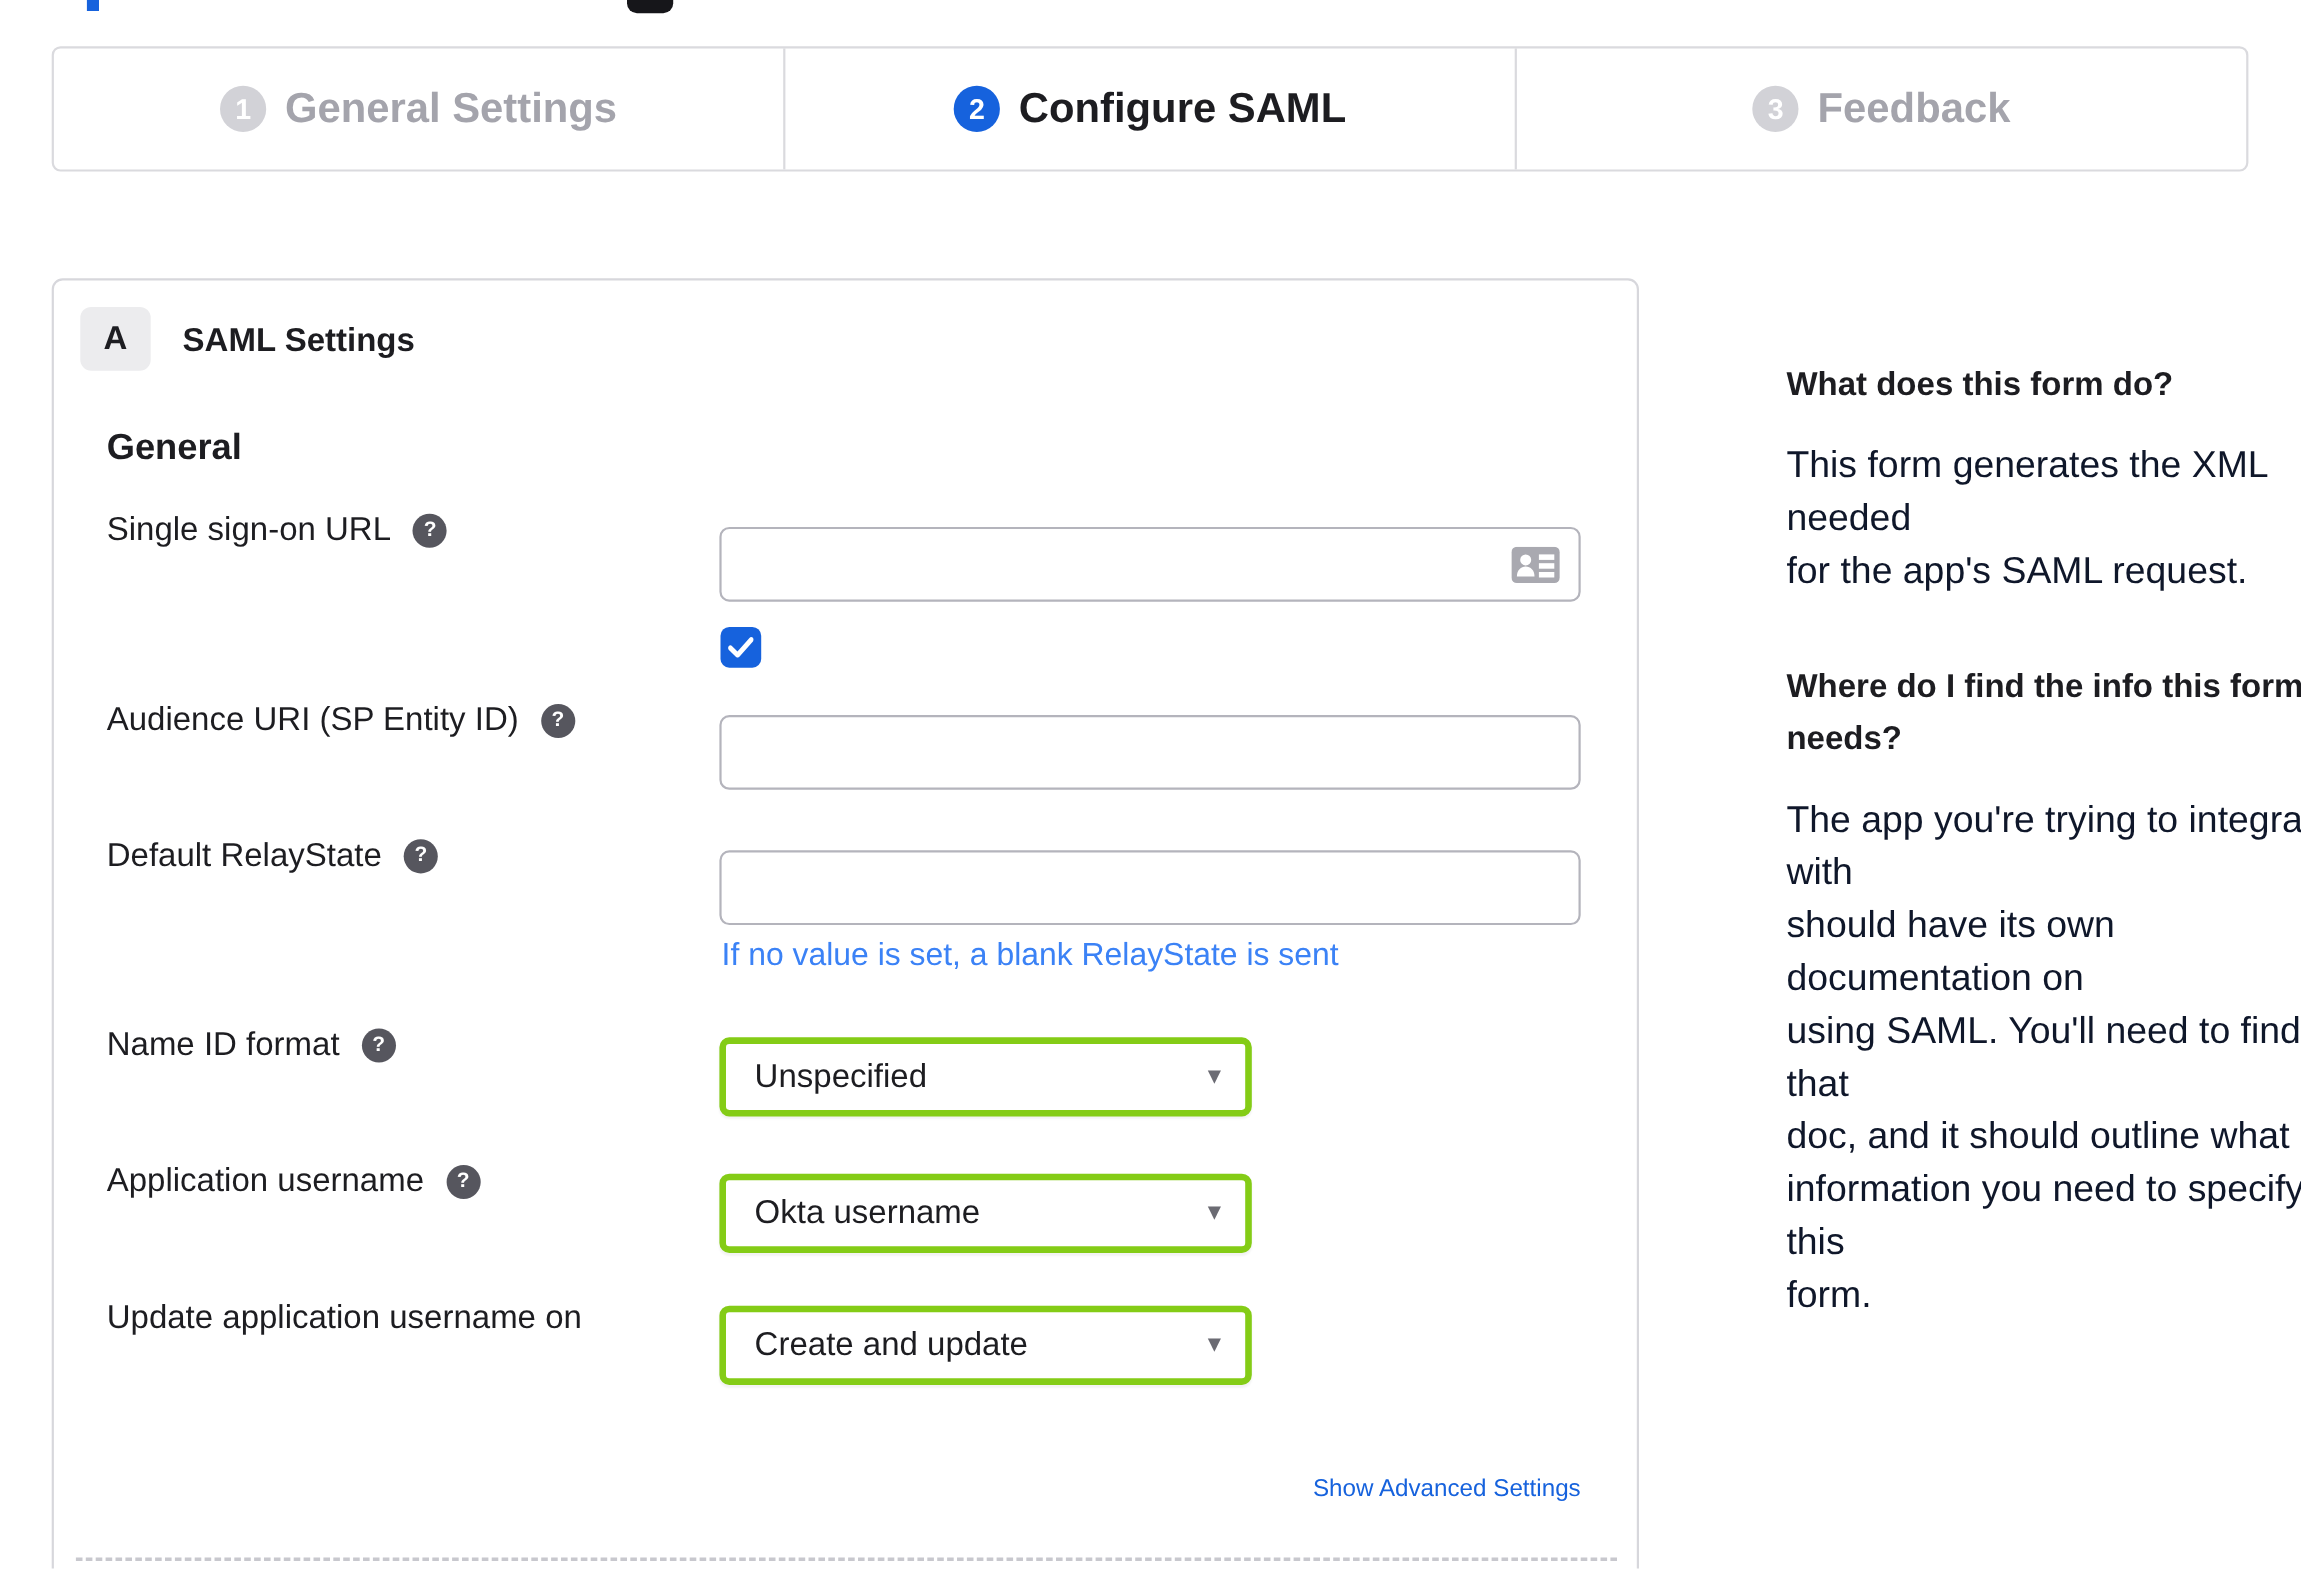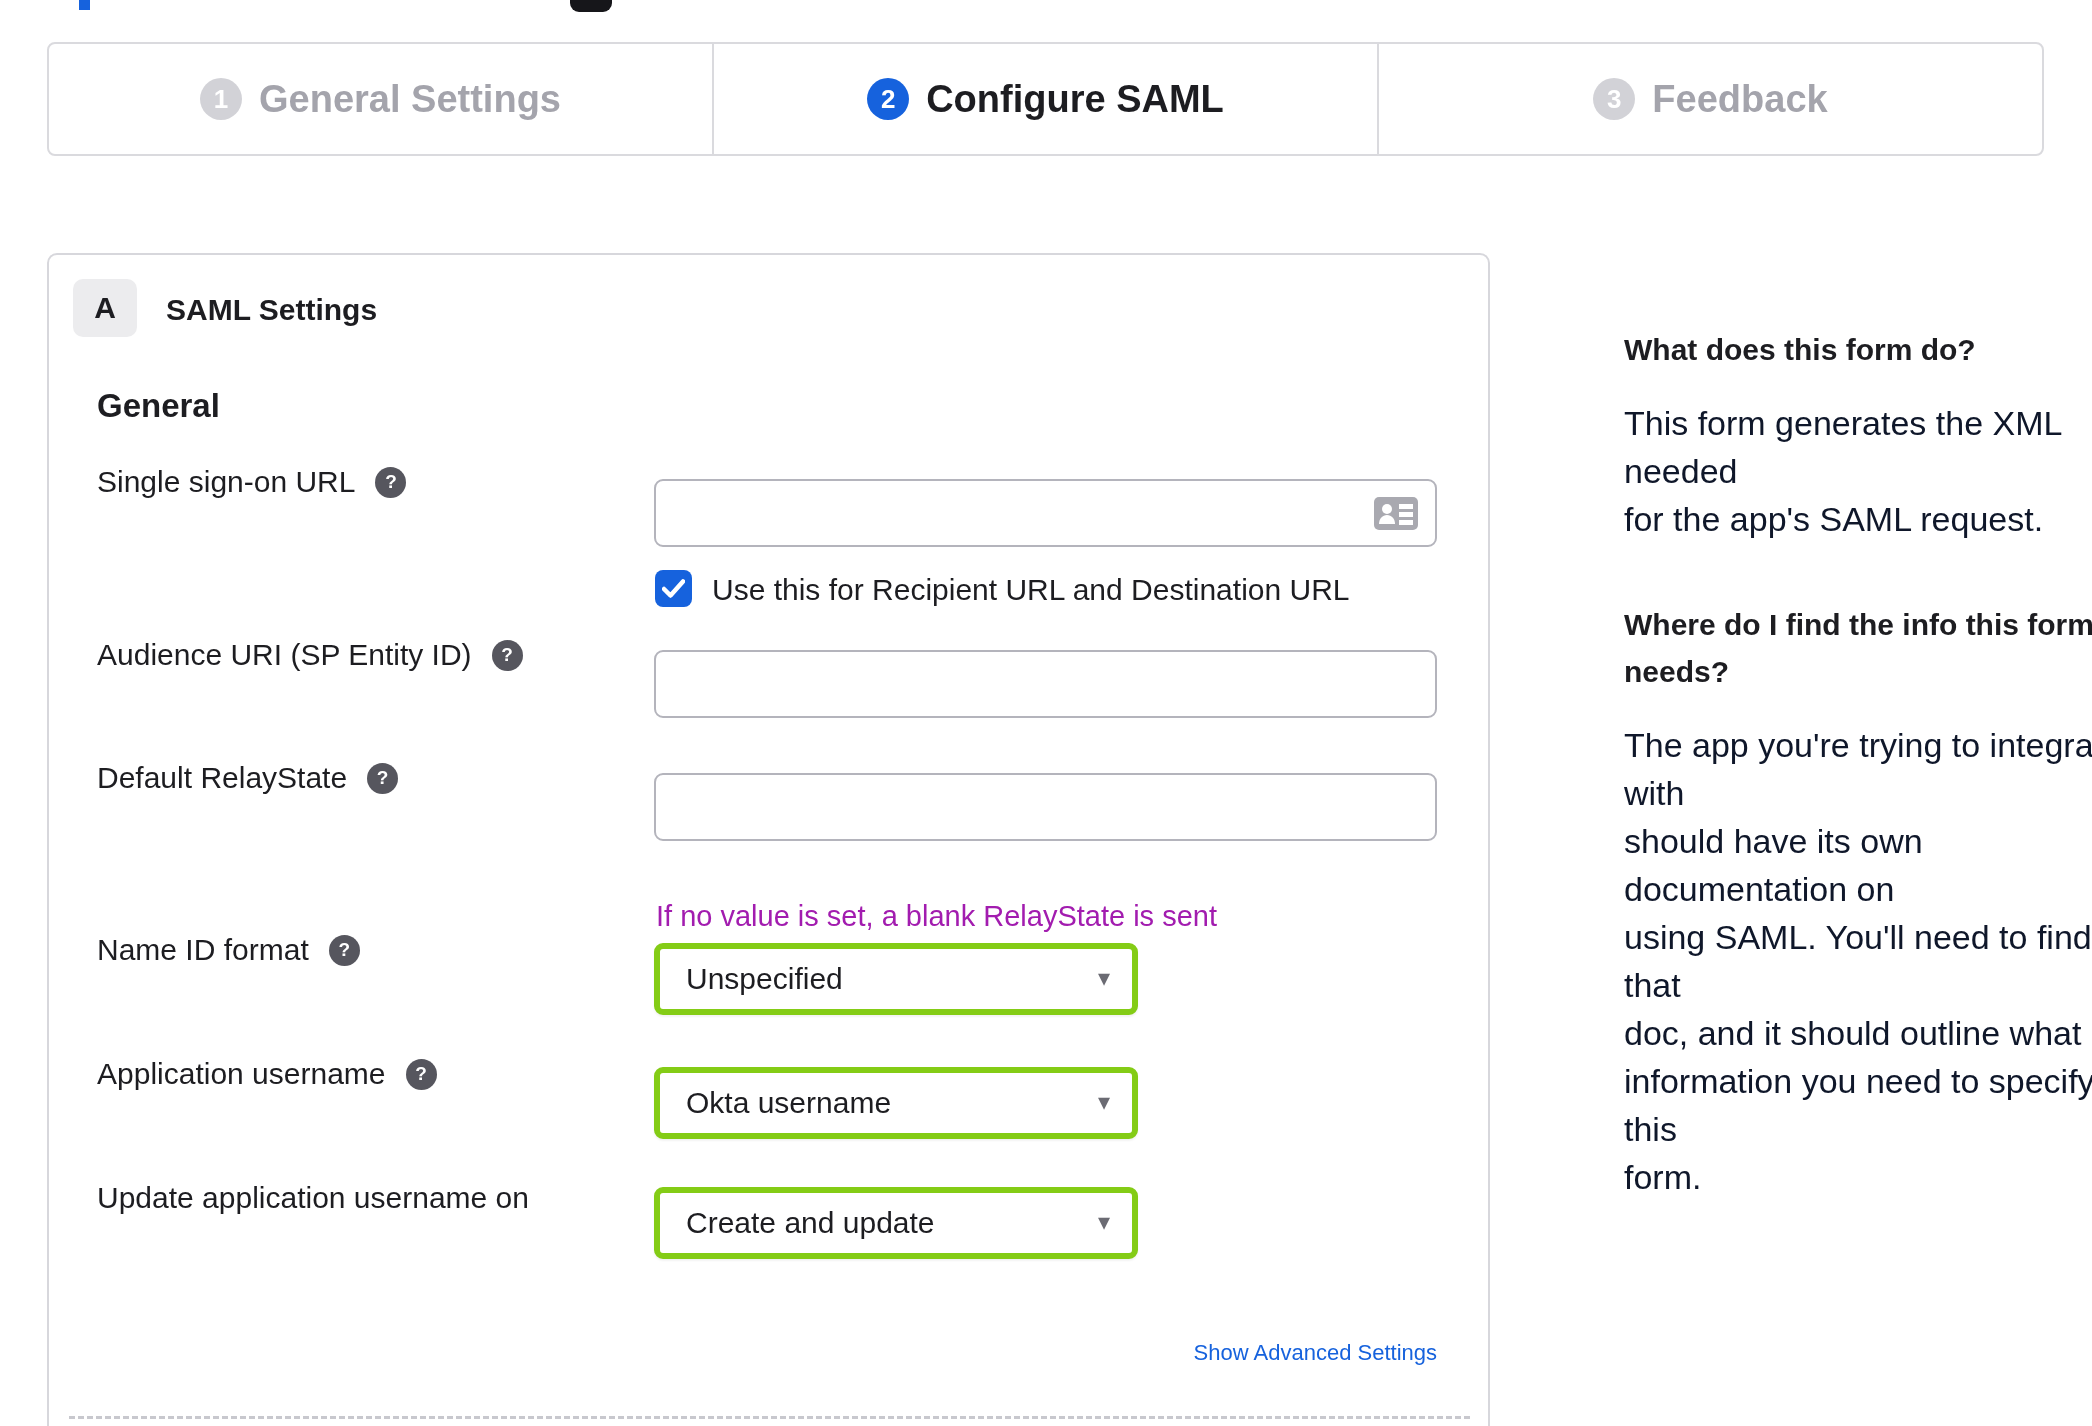--- a/index.html
+++ b/index.html
@@ -53,21 +53,21 @@
     display:flex;align-items:center;justify-content:center;
     font-size:19px;font-weight:bold;flex:0 0 auto;cursor:pointer;
   }
   .text-input{
     position:absolute;left:605px;width:783px;height:68px;box-sizing:border-box;
     border:2px solid #b4b4bc;border-radius:9px;background:#fff;
     font-size:29px;color:#1d1d21;padding:0 70px 0 24px;outline:none;
     font-family:"Liberation Sans","DejaVu Sans",sans-serif;
   }
   .input-icon{position:absolute;left:1325px;width:44px;height:33px;}
-  .hint{position:absolute;left:607px;font-size:29px;color:#a21caf;white-space:nowrap;margin-top:48px;}
+  .hint{position:absolute;left:607px;font-size:29px;color:#3b82f6;white-space:nowrap;}
 
   .checkbox{
     position:absolute;left:606px;width:37px;height:37px;border-radius:8px;
     background:#1662dd;display:flex;align-items:center;justify-content:center;cursor:pointer;
   }
   .checkbox svg{width:23px;height:19px;}
   .checkbox-label{position:absolute;left:663px;font-size:30px;color:#1d1d21;white-space:nowrap;cursor:default;}
 
   .select{
     position:absolute;left:605px;width:484px;height:72px;box-sizing:border-box;
@@ -141,21 +141,20 @@
       <rect x="25" y="7" width="14" height="5" fill="#ffffff"></rect>
       <rect x="25" y="15" width="14" height="5" fill="#ffffff"></rect>
       <rect x="25" y="23" width="14" height="5" fill="#ffffff"></rect>
     </svg>
   </span>
   <div class="checkbox" style="top:315px;">
     <svg viewBox="0 0 23 19">
       <polyline points="2,10 8.5,16.5 21,2.5" fill="none" stroke="#ffffff" stroke-width="4.5" stroke-linecap="round" stroke-linejoin="round"></polyline>
     </svg>
   </div>
-  <label class="checkbox-label" style="top:318px;">Use this for Recipient URL and Destination URL</label>
 
   <div class="form-label" style="top:383px;">
     <span>Audience URI (SP Entity ID)</span>
     <span class="help-icon">?</span>
   </div>
   <input class="text-input" style="top: 395px;" type="text">
 
   <div class="form-label" style="top:506px;">
     <span>Default RelayState</span>
     <span class="help-icon">?</span>

